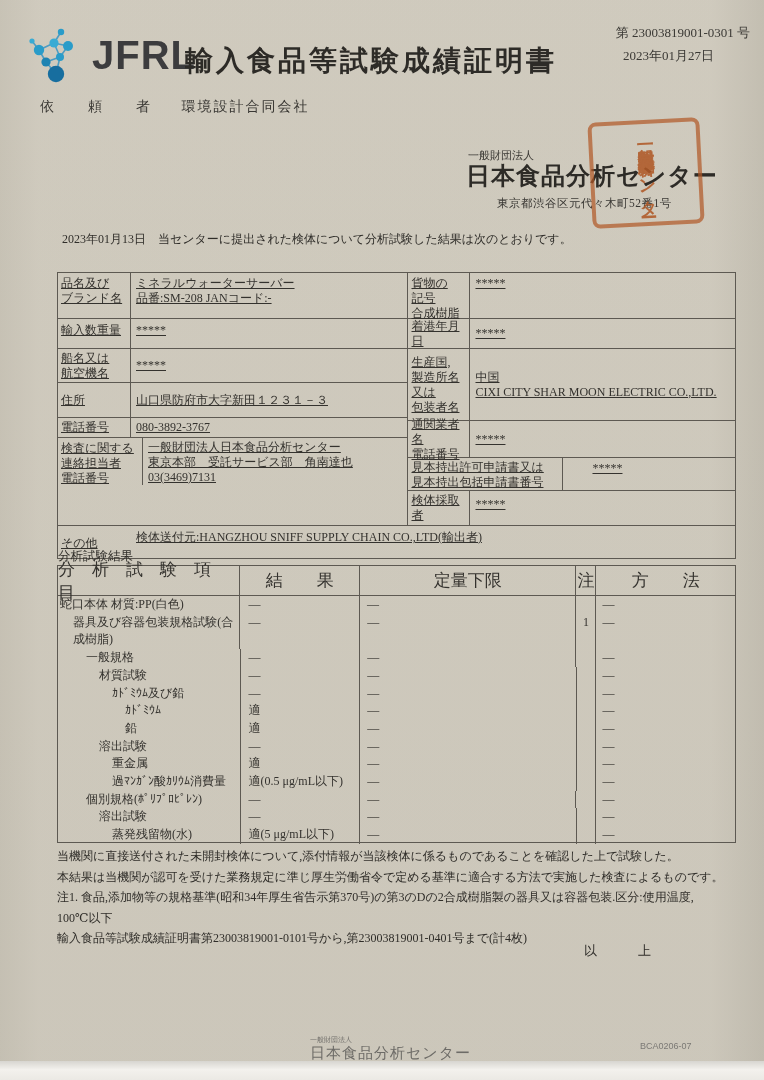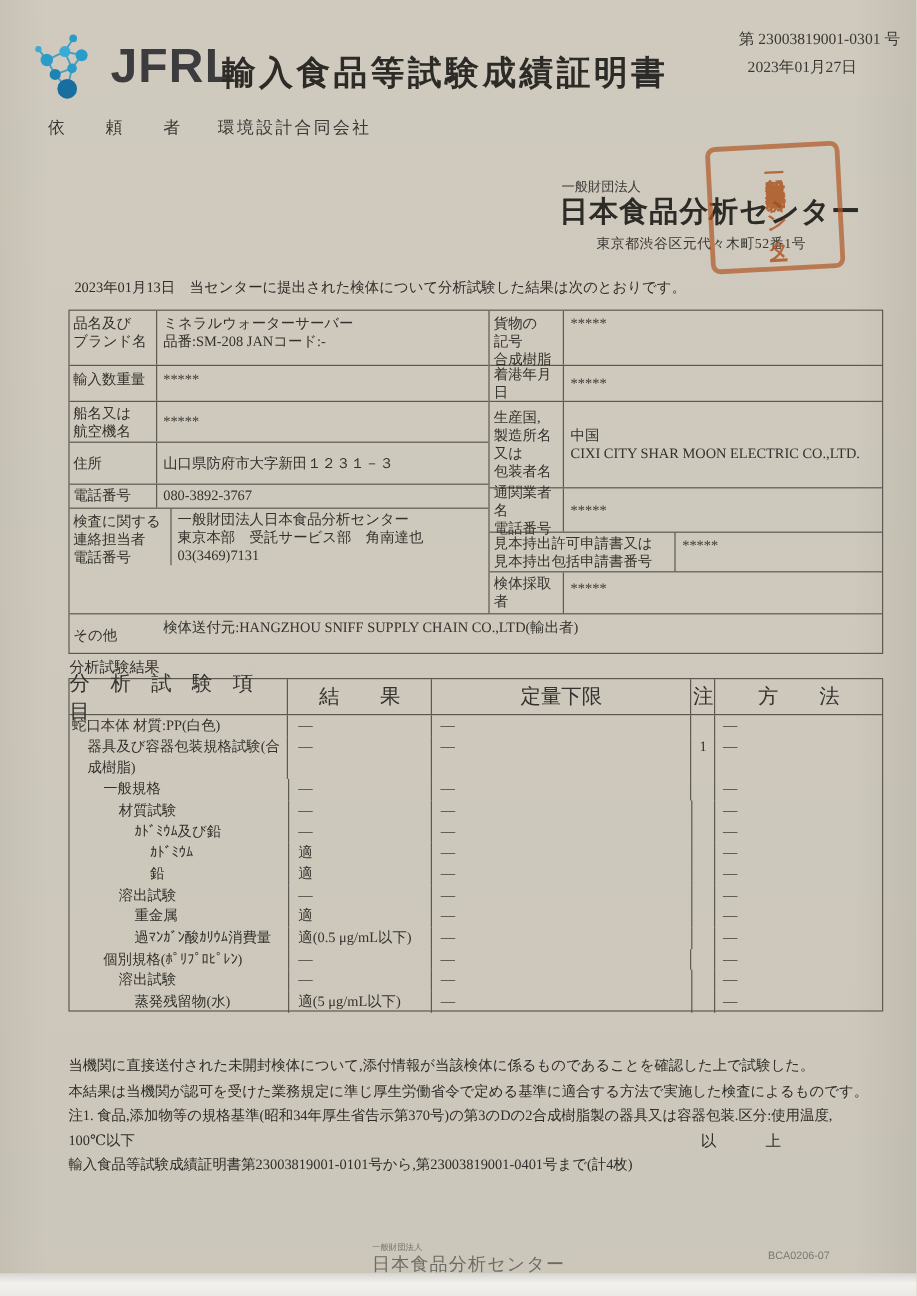--- a/index.html
+++ b/index.html
@@ -26,21 +26,21 @@
   .lab-name{font-size:24px;letter-spacing:1px;color:#2d2b27;font-weight:600;}
   .lab-addr{font-size:11.5px;color:#3a3834;letter-spacing:0.5px;}
   .seal{
     width:112px;height:106px;border:4px solid rgba(178,88,38,.8);border-radius:8px;
     transform:rotate(-3deg);opacity:.88;display:flex;align-items:center;justify-content:center;
     color:#b05a28;writing-mode:vertical-rl;font-weight:bold;font-size:17px;line-height:1.9;
     letter-spacing:1px;padding:2px;box-sizing:border-box;overflow:hidden;
   }
   .intro-line{font-size:12px;color:#2f2d29;}
   
-  .info-table{left:57px;top:258px;width:679px;height:287px;border:1px solid #5d5952;box-sizing:border-box;font-size:12px;}
+  .info-table{left:57px;top:272px;width:679px;height:287px;border:1px solid #5d5952;box-sizing:border-box;font-size:12px;text-decoration:underline;}
   .info-main{display:flex;width:100%;height:252px;}
   .info-left{width:351px;border-right:1px solid #5d5952;box-sizing:border-box;}
   .info-right{width:327px;}
   .irow{display:flex;align-items:center;border-top:1px solid #5d5952;box-sizing:border-box;}
   .irow:first-child{border-top:none;}
   .irow.top{align-items:flex-start;}
   .ilab{width:73px;box-sizing:border-box;border-right:1px solid #5d5952;padding:2px 3px;
     white-space:pre-line;line-height:15px;height:100%;display:flex;flex-direction:column;justify-content:center;}
   .irow.top .ilab{justify-content:flex-start;padding-top:3px;}
   .ival{flex:1;padding:2px 5px;white-space:pre-line;line-height:15px;}
@@ -165,21 +165,21 @@
 又は
 包装者名</div>
             <div class="ival">中国
 CIXI CITY SHAR MOON ELECTRIC CO.,LTD.</div>
           </div>
         <div class="irow" style="height:37px;">
             <div class="ilab">通関業者名
 電話番号</div>
             <div class="ival">*****</div>
           </div>
-        <div class="irow wide top" style="height:33px;">
+        <div class="irow wide top" style="height:33px;gap:24px;">
             <div class="ilab" style="padding-top:2px;">見本持出許可申請書又は
 見本持出包括申請書番号</div>
             <div class="ival" style="padding-top:3px;">*****</div>
           </div>
         <div class="irow" style="height:35px;">
             <div class="ilab">検体採取者</div>
             <div class="ival" style="padding-bottom:10px;">*****</div>
           </div>
       </div>
     </div>
@@ -299,21 +299,21 @@
     <div class="r-row">
       <div class="c-item" style="padding-left: 54px;">蒸発残留物(水)</div>
       <div class="c-result">適(5 μg/mL以下)</div>
       <div class="c-loq">―</div>
       <div class="c-note"></div>
       <div class="c-method">―</div>
     </div>
   </div>
   </div>
 
-  <div class="abs notes" style="left:57px;top:878px;">
+  <div class="abs notes" style="left:57px;top:846px;">
     <div>当機関に直接送付された未開封検体について,添付情報が当該検体に係るものであることを確認した上で試験した。</div>
     <div>本結果は当機関が認可を受けた業務規定に準じ厚生労働省令で定める基準に適合する方法で実施した検査によるものです。</div>
     <div>注1. 食品,添加物等の規格基準(昭和34年厚生省告示第370号)の第3のDの2合成樹脂製の器具又は容器包装.区分:使用温度,</div>
     <div>100℃以下</div>
     <div>輸入食品等試験成績証明書第23003819001-0101号から,第23003819001-0401号まで(計4枚)</div>
   </div>
 
   <div class="abs closing" style="left:57px;top:942px;width:608px;text-align:right;">以　上</div>
 
   <div class="abs" style="left:310px;top:1036px;">

